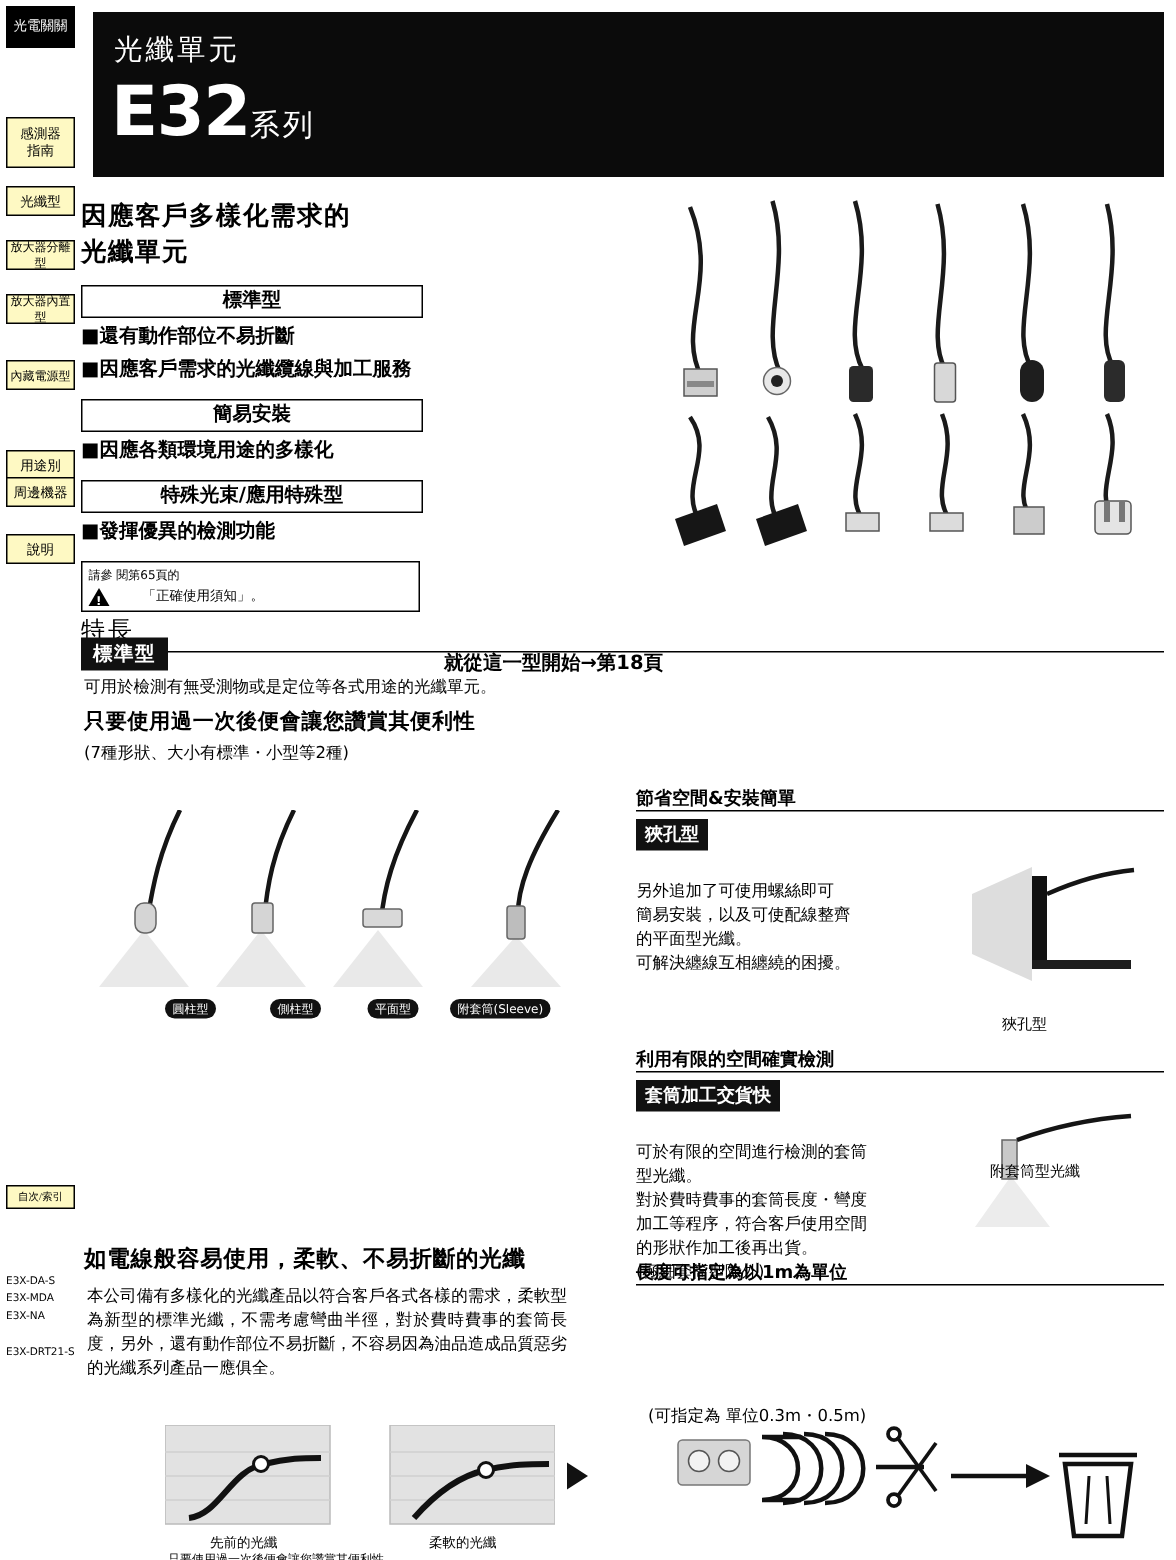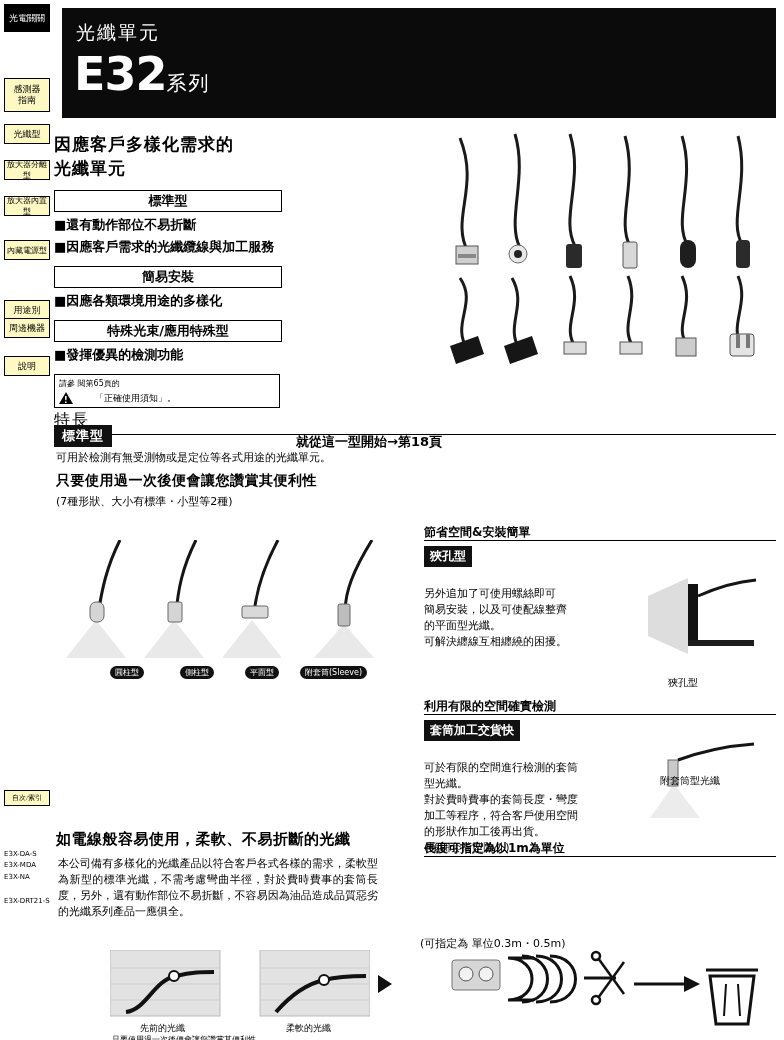--- a/index.html
+++ b/index.html
@@ -351,21 +351,21 @@
     <svg width="140" height="80" viewBox="0 0 140 80">
       <polygon points="44,44 20,78 70,78" fill="#ececec"></polygon>
       <rect x="38" y="20" width="10" height="26" fill="#c9c9c9" stroke="#666"></rect>
       <path d="M48,20 C70,12 96,6 124,4" stroke="#151515" stroke-width="3" fill="none"></path>
     </svg>
   </div>
   <div class="caption" style="left:660px;top:774px;">附套筒型光纖</div>
 
   <div class="rc-head" style="left:424px;top:840px;">長度可指定為以1m為單位</div>
   <div class="divline" style="left:424px;top:856px;width:352px;"></div>
-  <div class="rc-text" style="left:420px;top:920px;">(可指定為 單位0.3m・0.5m)</div>
+  <div class="rc-text" style="left:432px;top:920px;">(可指定為 單位0.3m・0.5m)</div>
 
   <div style="position:absolute;left:448px;top:950px;width:320px;height:80px;">
     <svg width="320" height="80" viewBox="0 0 320 80">
       <rect x="4" y="10" width="48" height="30" rx="3" fill="#d6d6d6" stroke="#777"></rect>
       <circle cx="18" cy="24" r="7" fill="#f2f2f2" stroke="#555"></circle>
       <circle cx="38" cy="24" r="7" fill="#f2f2f2" stroke="#555"></circle>
       <path d="M60,8 C92,8 92,50 60,50 M60,8 L86,8 M60,50 L86,50" stroke="#111" stroke-width="3" fill="none"></path>
       <path d="M74,6 C108,6 108,52 74,52" stroke="#111" stroke-width="3" fill="none"></path>
       <path d="M88,6 C122,6 122,52 88,52" stroke="#111" stroke-width="3" fill="none"></path>
       <path d="M102,6 C136,6 136,52 102,52" stroke="#111" stroke-width="3" fill="none"></path>

